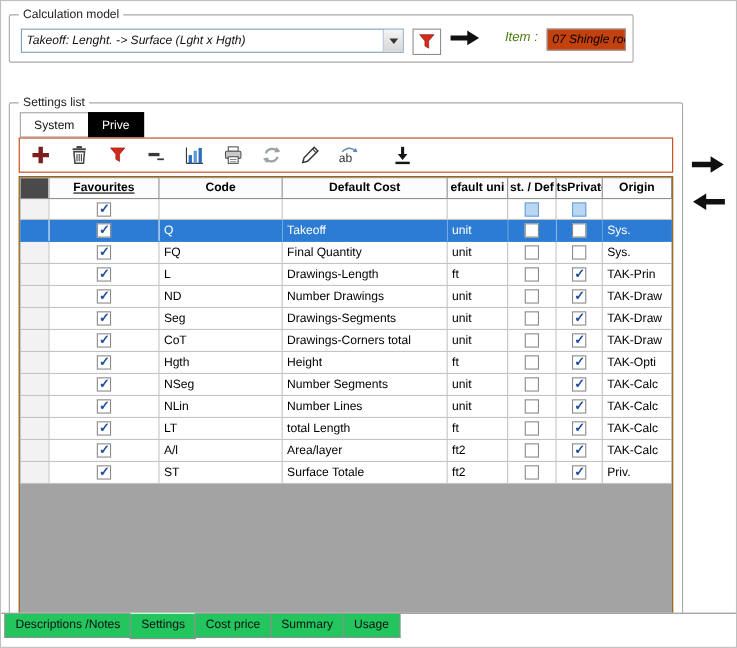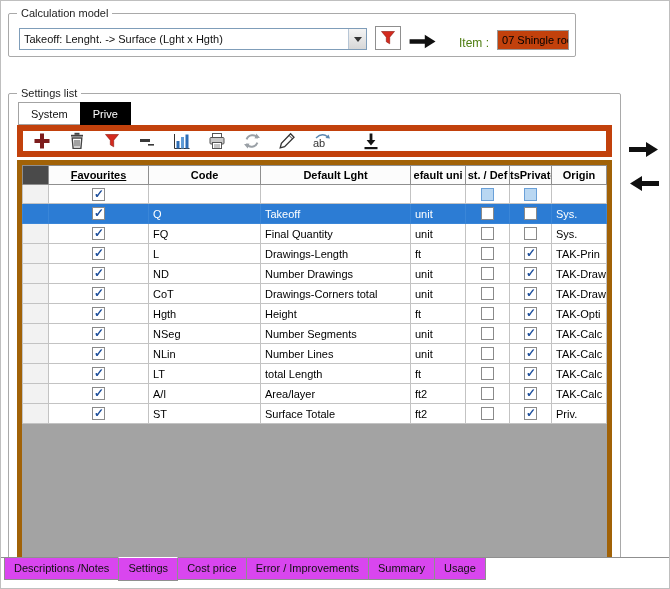--- a/index.html
+++ b/index.html
@@ -7,44 +7,44 @@
   body { font-family:"Liberation Sans", sans-serif; background:#e8e8e8; }
   .window { position:relative; width:670px; height:589px; background:#fff; border:1px solid #bfbfbf; overflow:hidden; }
 
   
   .fieldset { position:absolute; border:1px solid #a9a9a9; border-radius:2px; }
   .legend { position:absolute; top:-7px; left:8px; background:#fff; padding:0 4px; font-size:11px; color:#222; white-space:nowrap; }
   .cm { left:7px; top:12px; width:568px; height:44px; }
   .sl { left:7px; top:72px; width:613px; height:484px;margin-top:20px; }
 
   
-  .cm-row { display:flex; align-items:flex-end; padding:12px 6px 0 10px; gap:8px; }
+  .cm-row { display:flex; align-items:flex-start; padding:12px 6px 0 10px; gap:8px;font-style:italic; }
   .combo { display:flex; width:348px; height:22px; border:1px solid #7f9db9; background:#fff; }
   .combo-text { flex:1; font-size:11px; padding:4px 4px 0 4px; white-space:nowrap; overflow:hidden; color:#111; }
   .combo-btn { width:18px; background:linear-gradient(#f4f4f4,#d7d7d7); border-left:1px solid #b7c6d6; display:flex; align-items:center; justify-content:center; cursor:pointer; }
   .tri { width:0; height:0; border-left:4px solid transparent; border-right:4px solid transparent; border-top:5px solid #333; }
   .filter-btn { width:26px; height:24px; border:1px solid #8f8f8f; background:#fff; display:flex; align-items:center; justify-content:center; cursor:pointer; }
   .big-arrow { display:inline-flex; align-items:center; cursor:pointer; }
   .item-label { font-size:12px; color:#4d7c0f; margin-left:14px; white-space:nowrap; }
   .item-input { flex:1; height:20px; border:1px solid #9a9a9a; background:#c2410c; font-size:11px; padding:3px 4px 0 4px; white-space:nowrap; overflow:hidden; }
 
   
   .sl-tabs { position:absolute; top:8px; left:9px; display:flex; }
   .sl-tab { font-size:11px; padding:5px 12px 4px; border:1px solid #a3a3a3; background:#fff; color:#111; cursor:pointer; }
   .sl-tab + .sl-tab { margin-left:-1px; }
   .sl-tab.active { background:#000; color:#fff; border-color:#000; }
 
   
-  .toolbar { position:absolute; top:31px; left:8px; right:8px; height:32px; border:6px solid #c2410c; display:flex; align-items:center; gap:13px; padding:0 8px; background:#fff; }
+  .toolbar { position:absolute; top:31px; left:8px; right:8px; height:32px; border:1px solid #c2410c; display:flex; align-items:center; gap:13px; padding:0 8px; background:#fff; }
   .tool { width:22px; height:22px; display:flex; align-items:center; justify-content:center; cursor:pointer; }
   .tool svg { display:block; }
   .tool.export { margin-left:14px; }
 
   
-  .grid-wrap { position:absolute; top:66px; left:8px; right:8px; bottom:7px; background:var(--filler); border:5px solid #a16207; overflow:hidden; }
+  .grid-wrap { position:absolute; top:66px; left:8px; right:8px; bottom:7px; background:var(--filler); border:1px solid #a16207; overflow:hidden; }
   .grid { border-collapse:collapse; width:100%; table-layout:fixed; background:#fff; font-size:11px; }
   .grid th, .grid td { border:1px solid #c3c3c3; height:19px; padding:0; overflow:hidden; white-space:nowrap; }
   .hdr-row th { border-color:#8f8f8f; font-weight:bold; text-align:center; background:#fcfcfc; color:#000; cursor:pointer; }
   th.corner { background:#4a4a4a; }
   .h-fav { text-decoration:underline; }
   .grid tbody td { height:20px; }
   td.col-sel { background:#f2f2f2; }
   td.txt { padding:0 4px; text-align:left; }
   td.col-cb { text-align:center; }
   tr.selected td { background:var(--sel); color:#fff; border-color:#3a86d8; }
@@ -52,21 +52,21 @@
   .cb.checked::after { content:"\2713"; position:absolute; left:1px; top:-2px; font-size:12px; font-weight:bold; color:#1e4f9c; }
   .cb.hdr { background:#b9d7f2; border-color:#6aa0d8; }
 
   
   .out-arrow { position:absolute; left:627px; cursor:pointer; }
   .out-arrow.r { top:139px; }
   .out-arrow.l { top:173px; }
 
   
   .btabs { position:absolute; left:0; top:556px; width:670px; height:27px; border-top:1px solid #8f8f8f; display:flex; align-items:flex-start; padding-left:3px; background:#fff; }
-  .btab { font-size:11px; padding:4px 9px 5px; border:1px solid #8f8f8f; border-top:none; background:#d946ef; color:#111; cursor:pointer; white-space:nowrap; }
+  .btab { font-size:11px; padding:4px 9px 5px; border:1px solid #8f8f8f; border-top:none; background:#22c55e; color:#111; cursor:pointer; white-space:nowrap; }
   .btab + .btab { margin-left:-1px; }
   .btab.active { margin-top:-1px; border-top:1px solid #fff; padding-bottom:6px; }
 </style>
 </head>
 <body>
 
 <div class="window">
 
   <div class="fieldset cm">
     <span class="legend">Calculation model</span>
@@ -185,21 +185,21 @@
           <col style="width:55px">
             <col style="width:44px">
             <col style="width:42px">
             <col>
         </colgroup>
         <thead>
           <tr class="hdr-row">
             <th class="corner"></th>
             <th class="h-fav">Favourites</th>
             <th>Code</th>
-            <th>Default Lght</th>
+            <th>Default Cost</th>
             <th>efault uni</th>
             <th>st. / Def</th>
             <th>tsPrivate</th>
             <th>Origin</th>
           </tr>
           <tr>
             <td class="col-sel"></td>
             <td class="col-cb">
               <span class="cb checked"></span>
             </td>
@@ -252,20 +252,30 @@
               <td class="txt">ND</td>
               <td class="txt">Number Drawings</td>
               <td class="txt">unit</td>
               <td class="col-cb"><span class="cb"></span></td>
               <td class="col-cb"><span class="cb checked"></span></td>
               <td class="txt">TAK-Draw</td>
             </tr>
             <tr>
               <td class="col-sel"></td>
               <td class="col-cb"><span class="cb checked"></span></td>
+              <td class="txt">Seg</td>
+              <td class="txt">Drawings-Segments</td>
+              <td class="txt">unit</td>
+              <td class="col-cb"><span class="cb"></span></td>
+              <td class="col-cb"><span class="cb checked"></span></td>
+              <td class="txt">TAK-Draw</td>
+            </tr>
+            <tr>
+              <td class="col-sel"></td>
+              <td class="col-cb"><span class="cb checked"></span></td>
               <td class="txt">CoT</td>
               <td class="txt">Drawings-Corners total</td>
               <td class="txt">unit</td>
               <td class="col-cb"><span class="cb"></span></td>
               <td class="col-cb"><span class="cb checked"></span></td>
               <td class="txt">TAK-Draw</td>
             </tr>
             <tr>
               <td class="col-sel"></td>
               <td class="col-cb"><span class="cb checked"></span></td>
@@ -339,18 +349,17 @@
   <span class="out-arrow l">
     <svg width="32" height="19" viewBox="0 0 30 19">
       <polygon points="30,7 13,7 13,2 1,9.5 13,17 13,12 30,12" fill="#101010"></polygon>
     </svg>
   </span>
 
   <div class="btabs">
     <span class="btab">Descriptions /Notes</span>
     <span class="btab active">Settings</span>
     <span class="btab">Cost price</span>
-    <span class="btab">Error / Improvements</span>
     <span class="btab">Summary</span>
     <span class="btab">Usage</span>
   </div>
 
 </div>
 
 </body></html>

